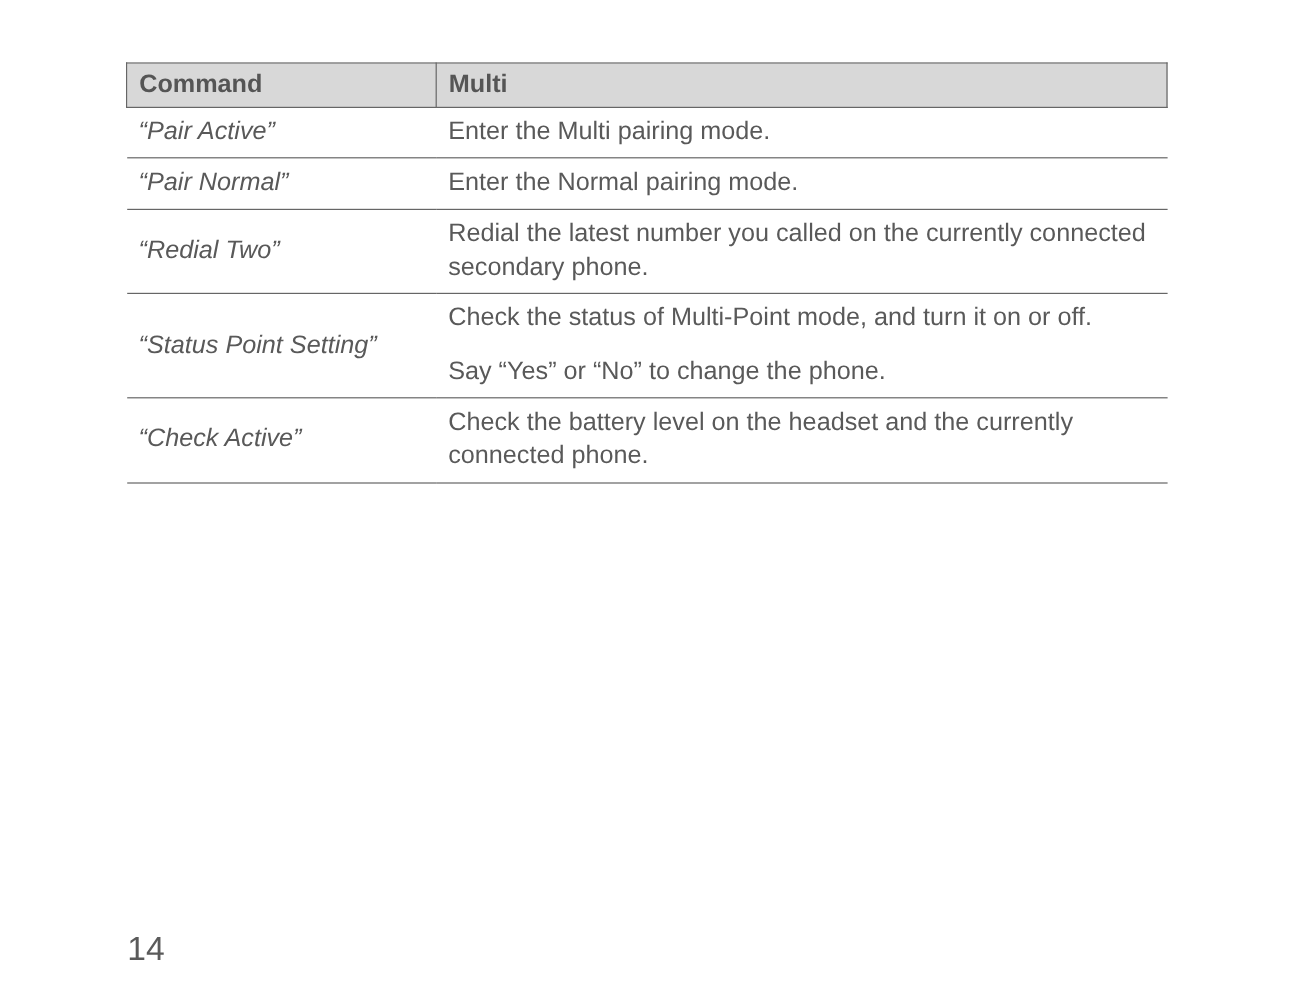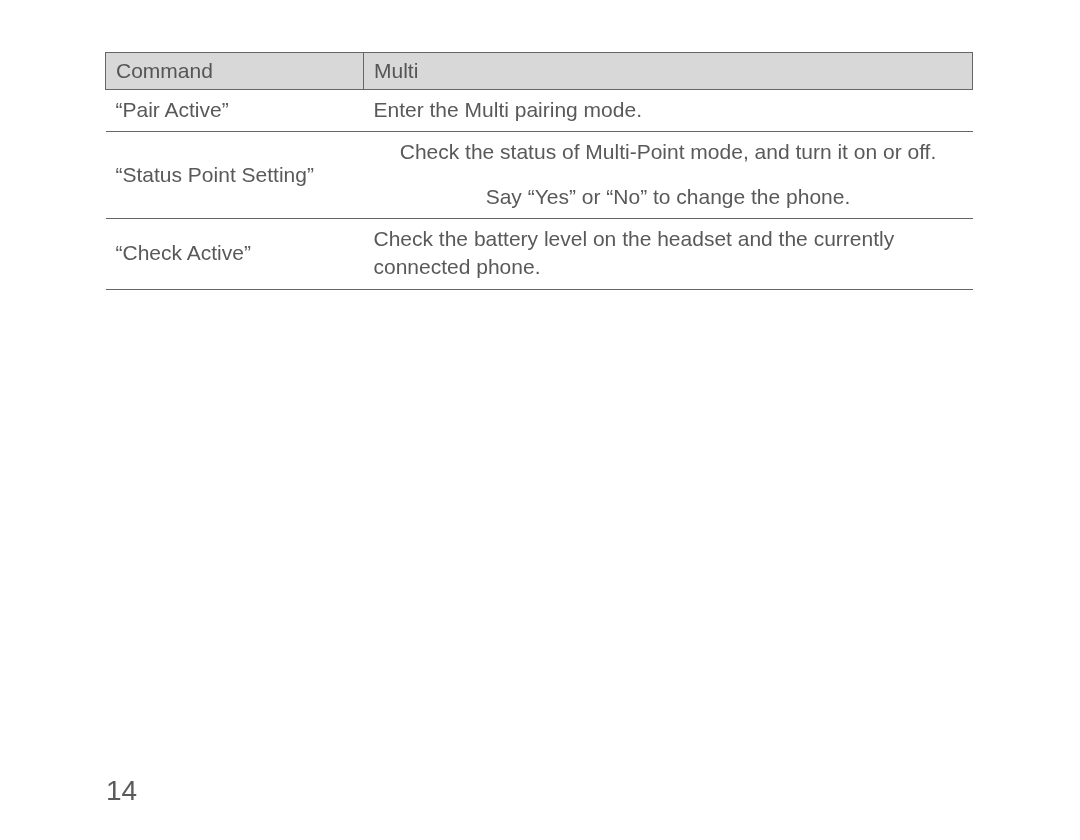--- a/index.html
+++ b/index.html
@@ -24,50 +24,50 @@
     table {
       width: 100%;
       border-collapse: collapse;
       table-layout: fixed;
     }
     th {
       background: #d8d8d8;
       border: 1px solid #666666;
       padding: 6px 10px;
       text-align: left;
-      font-weight: normal;
+      font-weight: bold;
       font-size: 21px;
       color: #555555;
     }
     th.col-command {
       width: 258px;
     }
     th.col-action {
       width: auto;
     }
     td {
       border-bottom: 1px solid #666666;
       padding: 6px 10px 7px 10px;
       font-size: 21px;
       color: #595959;
       vertical-align: middle;
       line-height: 1.35;
     }
     td.command-cell {
+      font-style: italic;
     }
     .page-number {
       position: absolute;
       bottom: 33px;
       left: 106px;
       font-size: 28px;
       color: #5a5a5a;
     }
     .multi-line p {
       margin: 0;
-      text-align: center;
     }
     .multi-line p + p {
       margin-top: 16px;
     }
   </style>
 </head>
 <body>
 
 <div class="table-container">
   <table>
@@ -76,20 +76,28 @@
         <th class="col-command">Command</th>
         <th class="col-action">Multi</th>
       </tr>
     </thead>
     <tbody>
       <tr>
         <td class="command-cell">“Pair Active”</td>
         <td>Enter the Multi pairing mode.</td>
       </tr>
       <tr>
+        <td class="command-cell">“Pair Normal”</td>
+        <td>Enter the Normal pairing mode.</td>
+      </tr>
+      <tr>
+        <td class="command-cell">“Redial Two”</td>
+        <td>Redial the latest number you called on the currently connected secondary phone.</td>
+      </tr>
+      <tr>
         <td class="command-cell">“Status Point Setting”</td>
         <td class="multi-line">
           <p>Check the status of Multi-Point mode, and turn it on or off.</p>
           <p>Say “Yes” or “No” to change the phone.</p>
         </td>
       </tr>
       <tr>
         <td class="command-cell">“Check Active”</td>
         <td>Check the battery level on the headset and the currently connected phone.</td>
       </tr>

